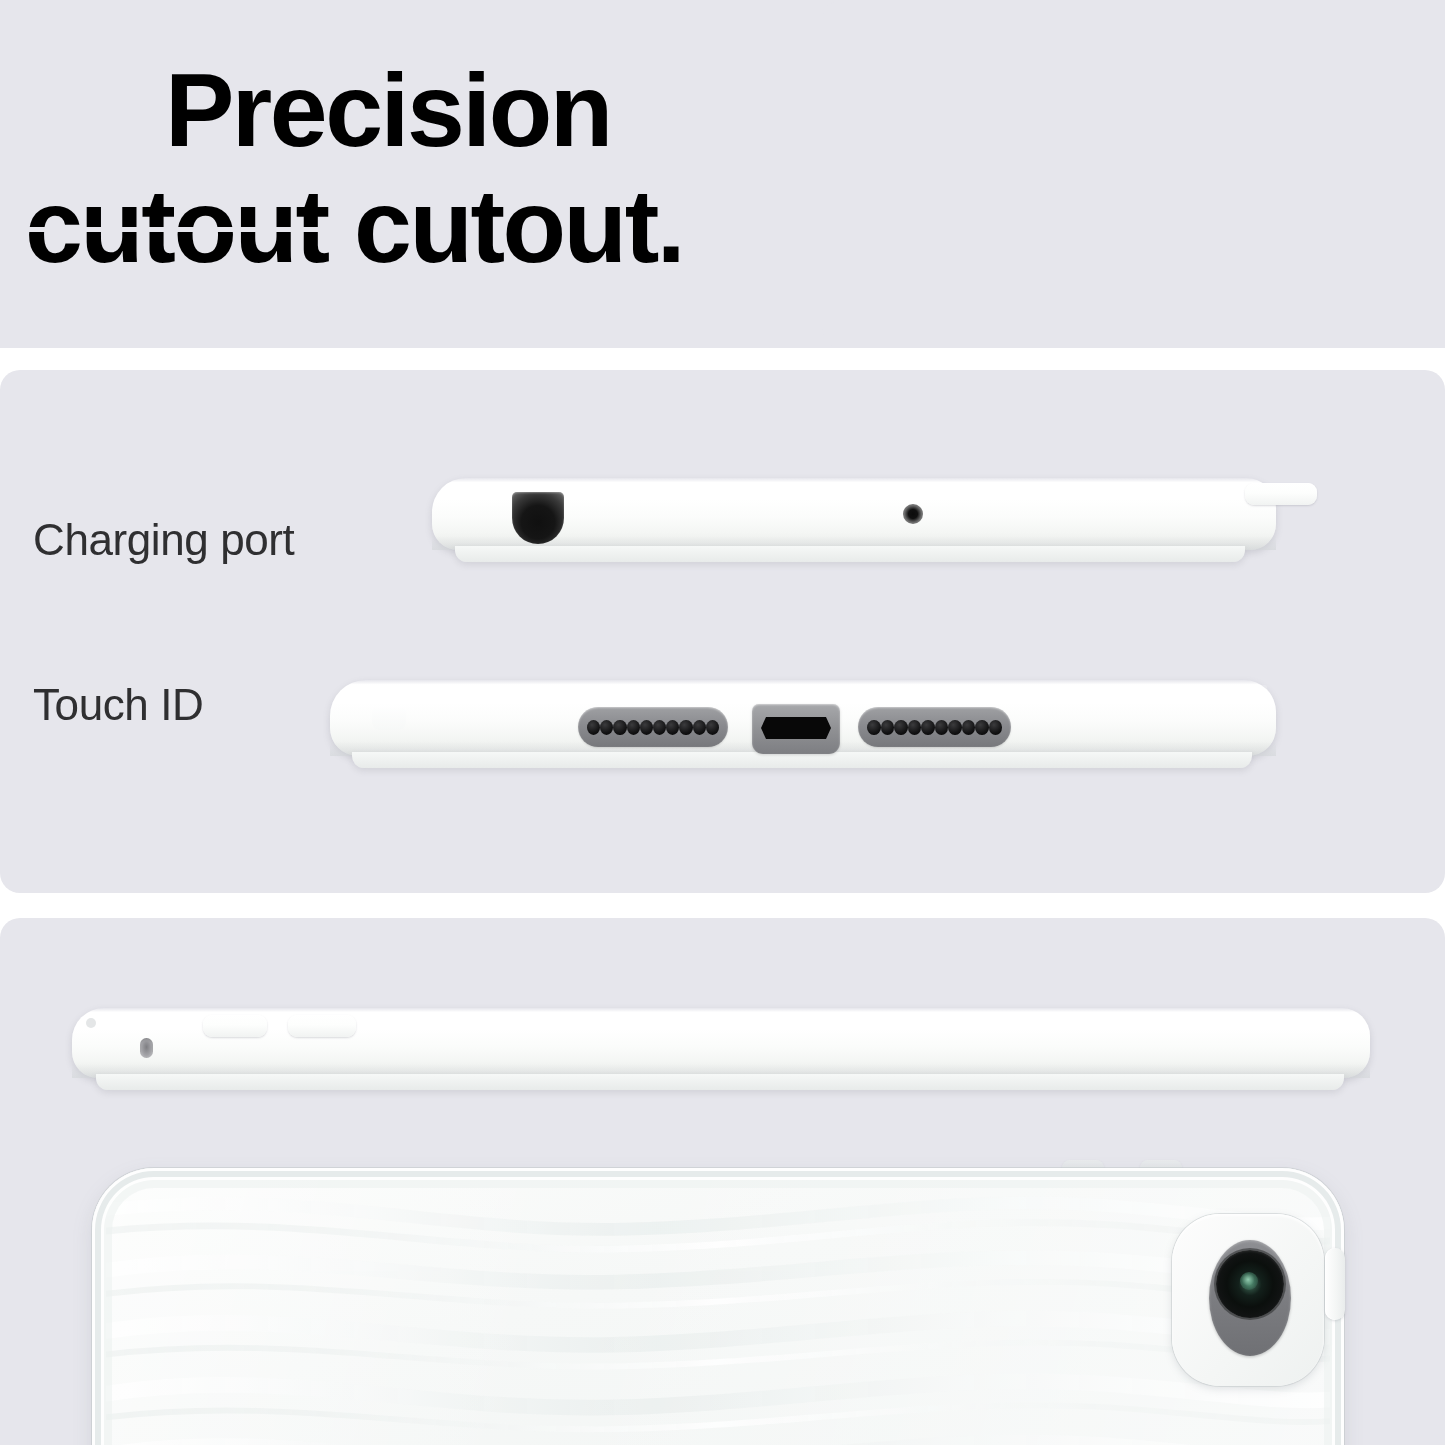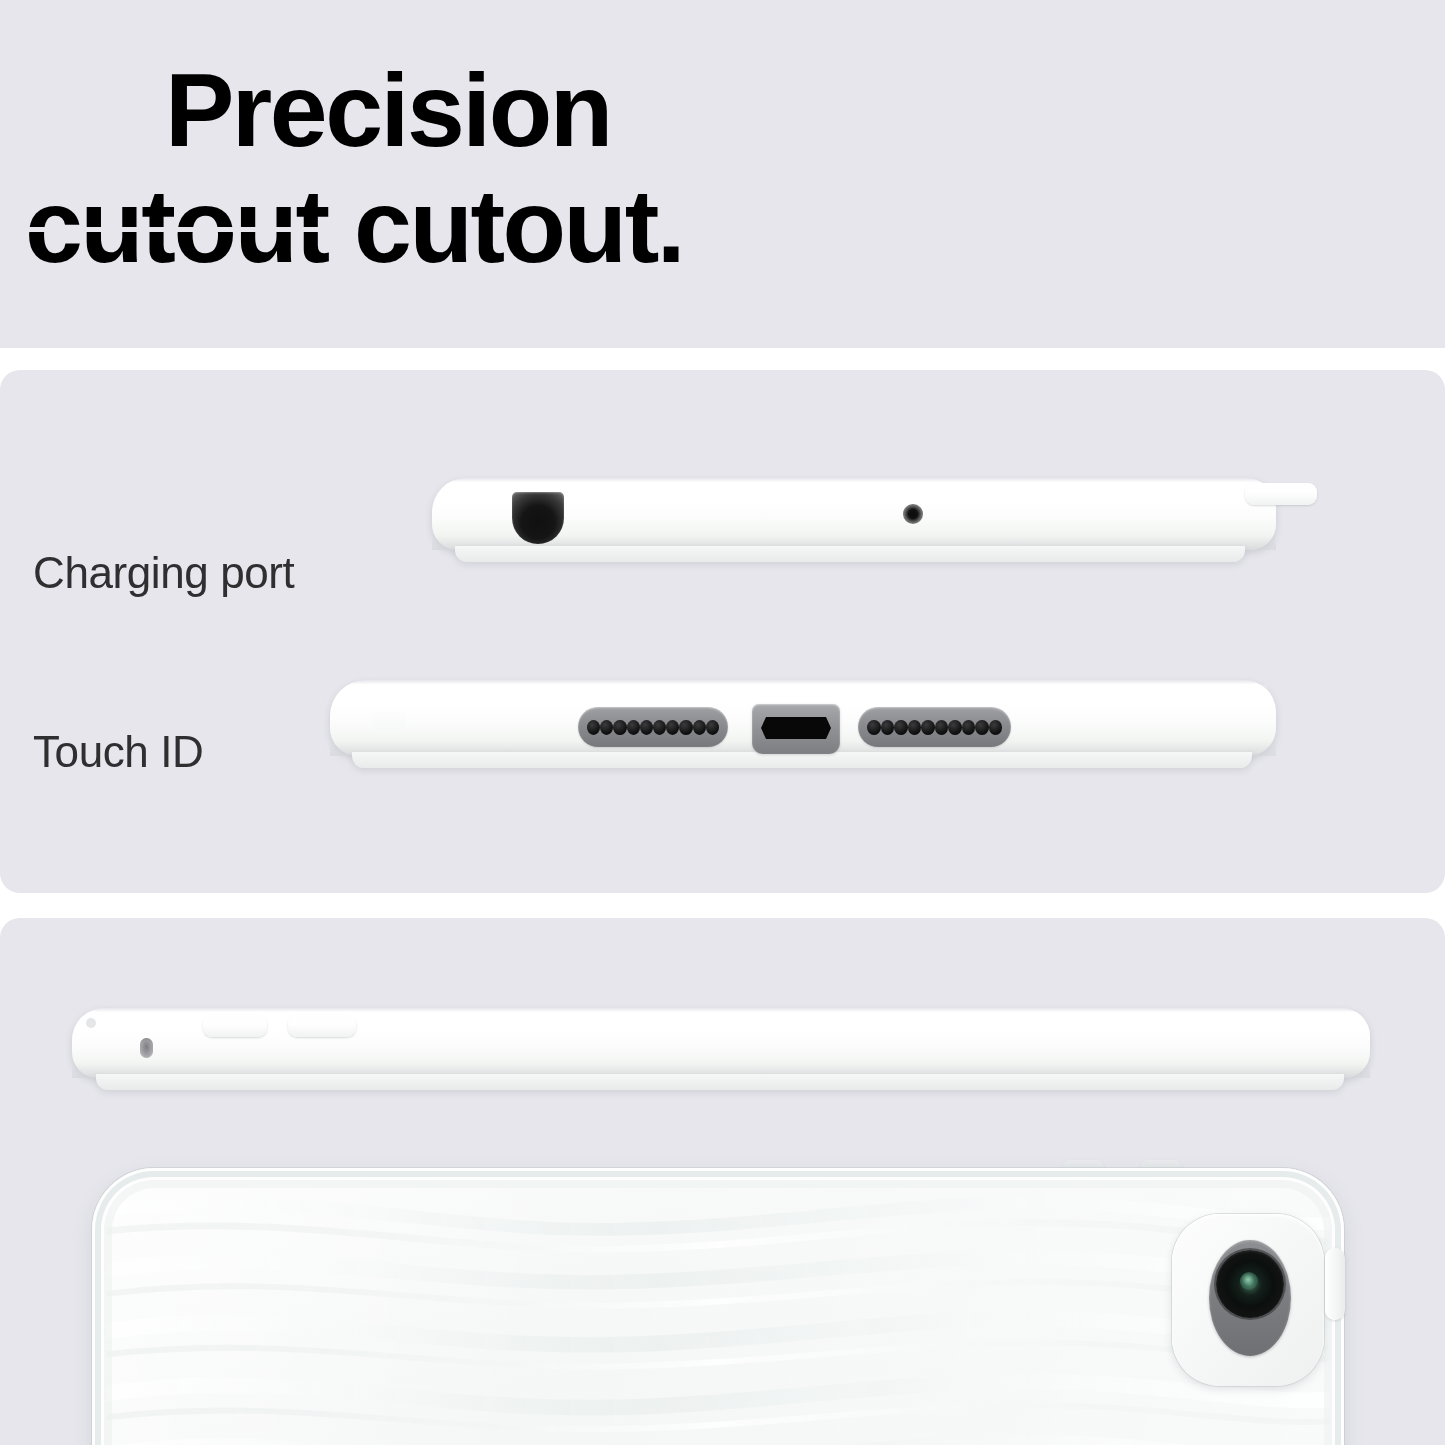--- a/index.html
+++ b/index.html
@@ -28,24 +28,24 @@
   
   .cutword{position:relative;display:inline-block;}
   .cutword .slice{
     position:absolute;left:-6px;right:-4px;top:50.5%;height:5px;
     background:#e6e6ec;pointer-events:none;
   }
 
   
   .port-label{
     position:absolute;font-size:44px;font-weight:400;
-    letter-spacing:-0.4px;color:#2f2f31;white-space:nowrap;margin-top:33px;
+    letter-spacing:-0.4px;color:#2f2f31;white-space:nowrap;
   }
   #label-charging{left:33px;top:515px;}
-  #label-touchid{left:33px;top:694px;}
+  #label-touchid{left:33px;top:680px;}
 
   
   .edge{
     position:absolute;
     background:
       linear-gradient(to bottom,
         rgba(255,255,255,0) 0%,
         #ffffff 6%,
         #ffffff 30%,
         #fbfcfb 55%,

